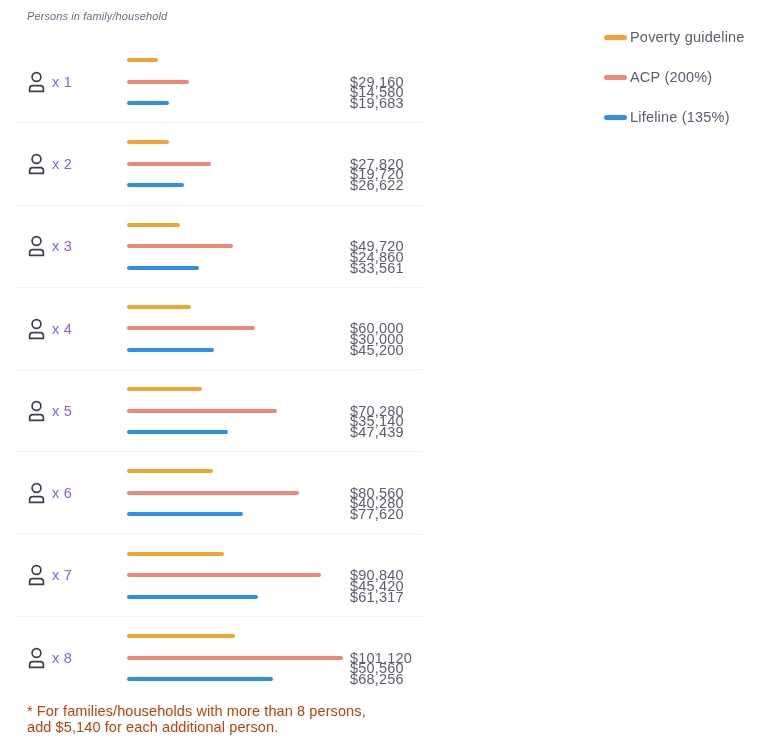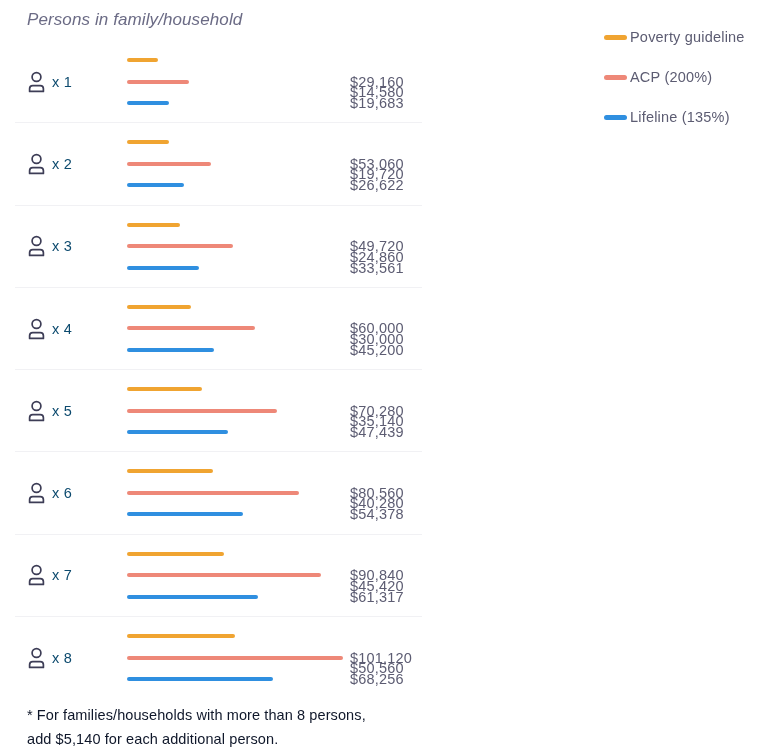--- a/index.html
+++ b/index.html
@@ -22,21 +22,21 @@
     left: 0;
     top: 0;
     width: 440px;
     height: 752px;
   }
 
   #chart-title {
     position: absolute;
     left: 27px;
     top: 10px;
-    font-size: 17px;
+    font-size: 11px;
     font-style: italic;
     color: #6b6b85;
     letter-spacing: .1px;
     white-space: nowrap;
   }
 
   #rows {
     position: absolute;
     left: 0;
     top: 41px;
@@ -63,21 +63,21 @@
     gap: 6px;
     height: 30px;
   }
   .person-icon {
     display: block;
     width: 19px;
     height: 22px;
   }
   .person-count {
     font-size: 14.5px;
-    color: #0c4a6e;
+    color: #8b5cf6;
     letter-spacing: .2px;
     white-space: nowrap;
   }
 
   
   .bars {
     position: absolute;
     left: 112px;
     top: 0;
     height: 100%;
@@ -112,22 +112,22 @@
   .value.v1 { top: 32.5px; }
   .value.v2 { top: 54px; }
 
   
   #footnote {
     position: absolute;
     left: 27px;
     top: 703px;
     width: 340px;
     font-size: 14.5px;
-    line-height: 24px;
-    color: #0f172a;
+    line-height: 16px;
+    color: #c2410c;
     letter-spacing: .1px;
   }
 
   
   #legend {
     position: absolute;
     left: 604px;
     top: 17px;
     width: 179px;
   }
@@ -185,21 +185,21 @@
             </svg></span>
           <span class="person-count">x 2</span>
         </div>
         <div class="bars">
           <div class="bar-line b0" style="left: 0px; width: 42.12px; background: rgb(240, 164, 49);"></div>
           <div class="bar-line b1" style="left: 0px; width: 84.24px; background: rgb(238, 136, 120);"></div>
           <div class="bar-line b2" style="left: 0px; width: 56.86px; background: rgb(47, 143, 224);"></div>
         </div>
         <div class="values">
           <div class="value v0">$19,720</div>
-          <div class="value v1">$53,060</div>
+          <div class="value v1">$27,820</div>
           <div class="value v2">$26,622</div>
         </div>
       </div>
       <div class="row">
         <div class="person-cell">
           <span class="person-icon"><svg viewBox="0 0 19 22" width="19" height="22" fill="none" stroke="#3d3d56" stroke-width="1.7" stroke-linecap="round" stroke-linejoin="round">
               <circle cx="9.5" cy="6" r="4.4"></circle>
               <path d="M2.6 20.4v-2.6a3.1 3.1 0 0 1 3.1-3.1h7.6a3.1 3.1 0 0 1 3.1 3.1v2.6z"></path>
             </svg></span>
           <span class="person-count">x 3</span>
@@ -262,21 +262,21 @@
           <span class="person-count">x 6</span>
         </div>
         <div class="bars">
           <div class="bar-line b0" style="left: 0px; width: 86.04px; background: rgb(240, 164, 49);"></div>
           <div class="bar-line b1" style="left: 0px; width: 172.08px; background: rgb(238, 136, 120);"></div>
           <div class="bar-line b2" style="left: 0px; width: 116.15px; background: rgb(47, 143, 224);"></div>
         </div>
         <div class="values">
           <div class="value v0">$40,280</div>
           <div class="value v1">$80,560</div>
-          <div class="value v2">$54,378</div>
+          <div class="value v2">$77,620</div>
         </div>
       </div>
       <div class="row">
         <div class="person-cell">
           <span class="person-icon"><svg viewBox="0 0 19 22" width="19" height="22" fill="none" stroke="#3d3d56" stroke-width="1.7" stroke-linecap="round" stroke-linejoin="round">
               <circle cx="9.5" cy="6" r="4.4"></circle>
               <path d="M2.6 20.4v-2.6a3.1 3.1 0 0 1 3.1-3.1h7.6a3.1 3.1 0 0 1 3.1 3.1v2.6z"></path>
             </svg></span>
           <span class="person-count">x 7</span>
         </div>

